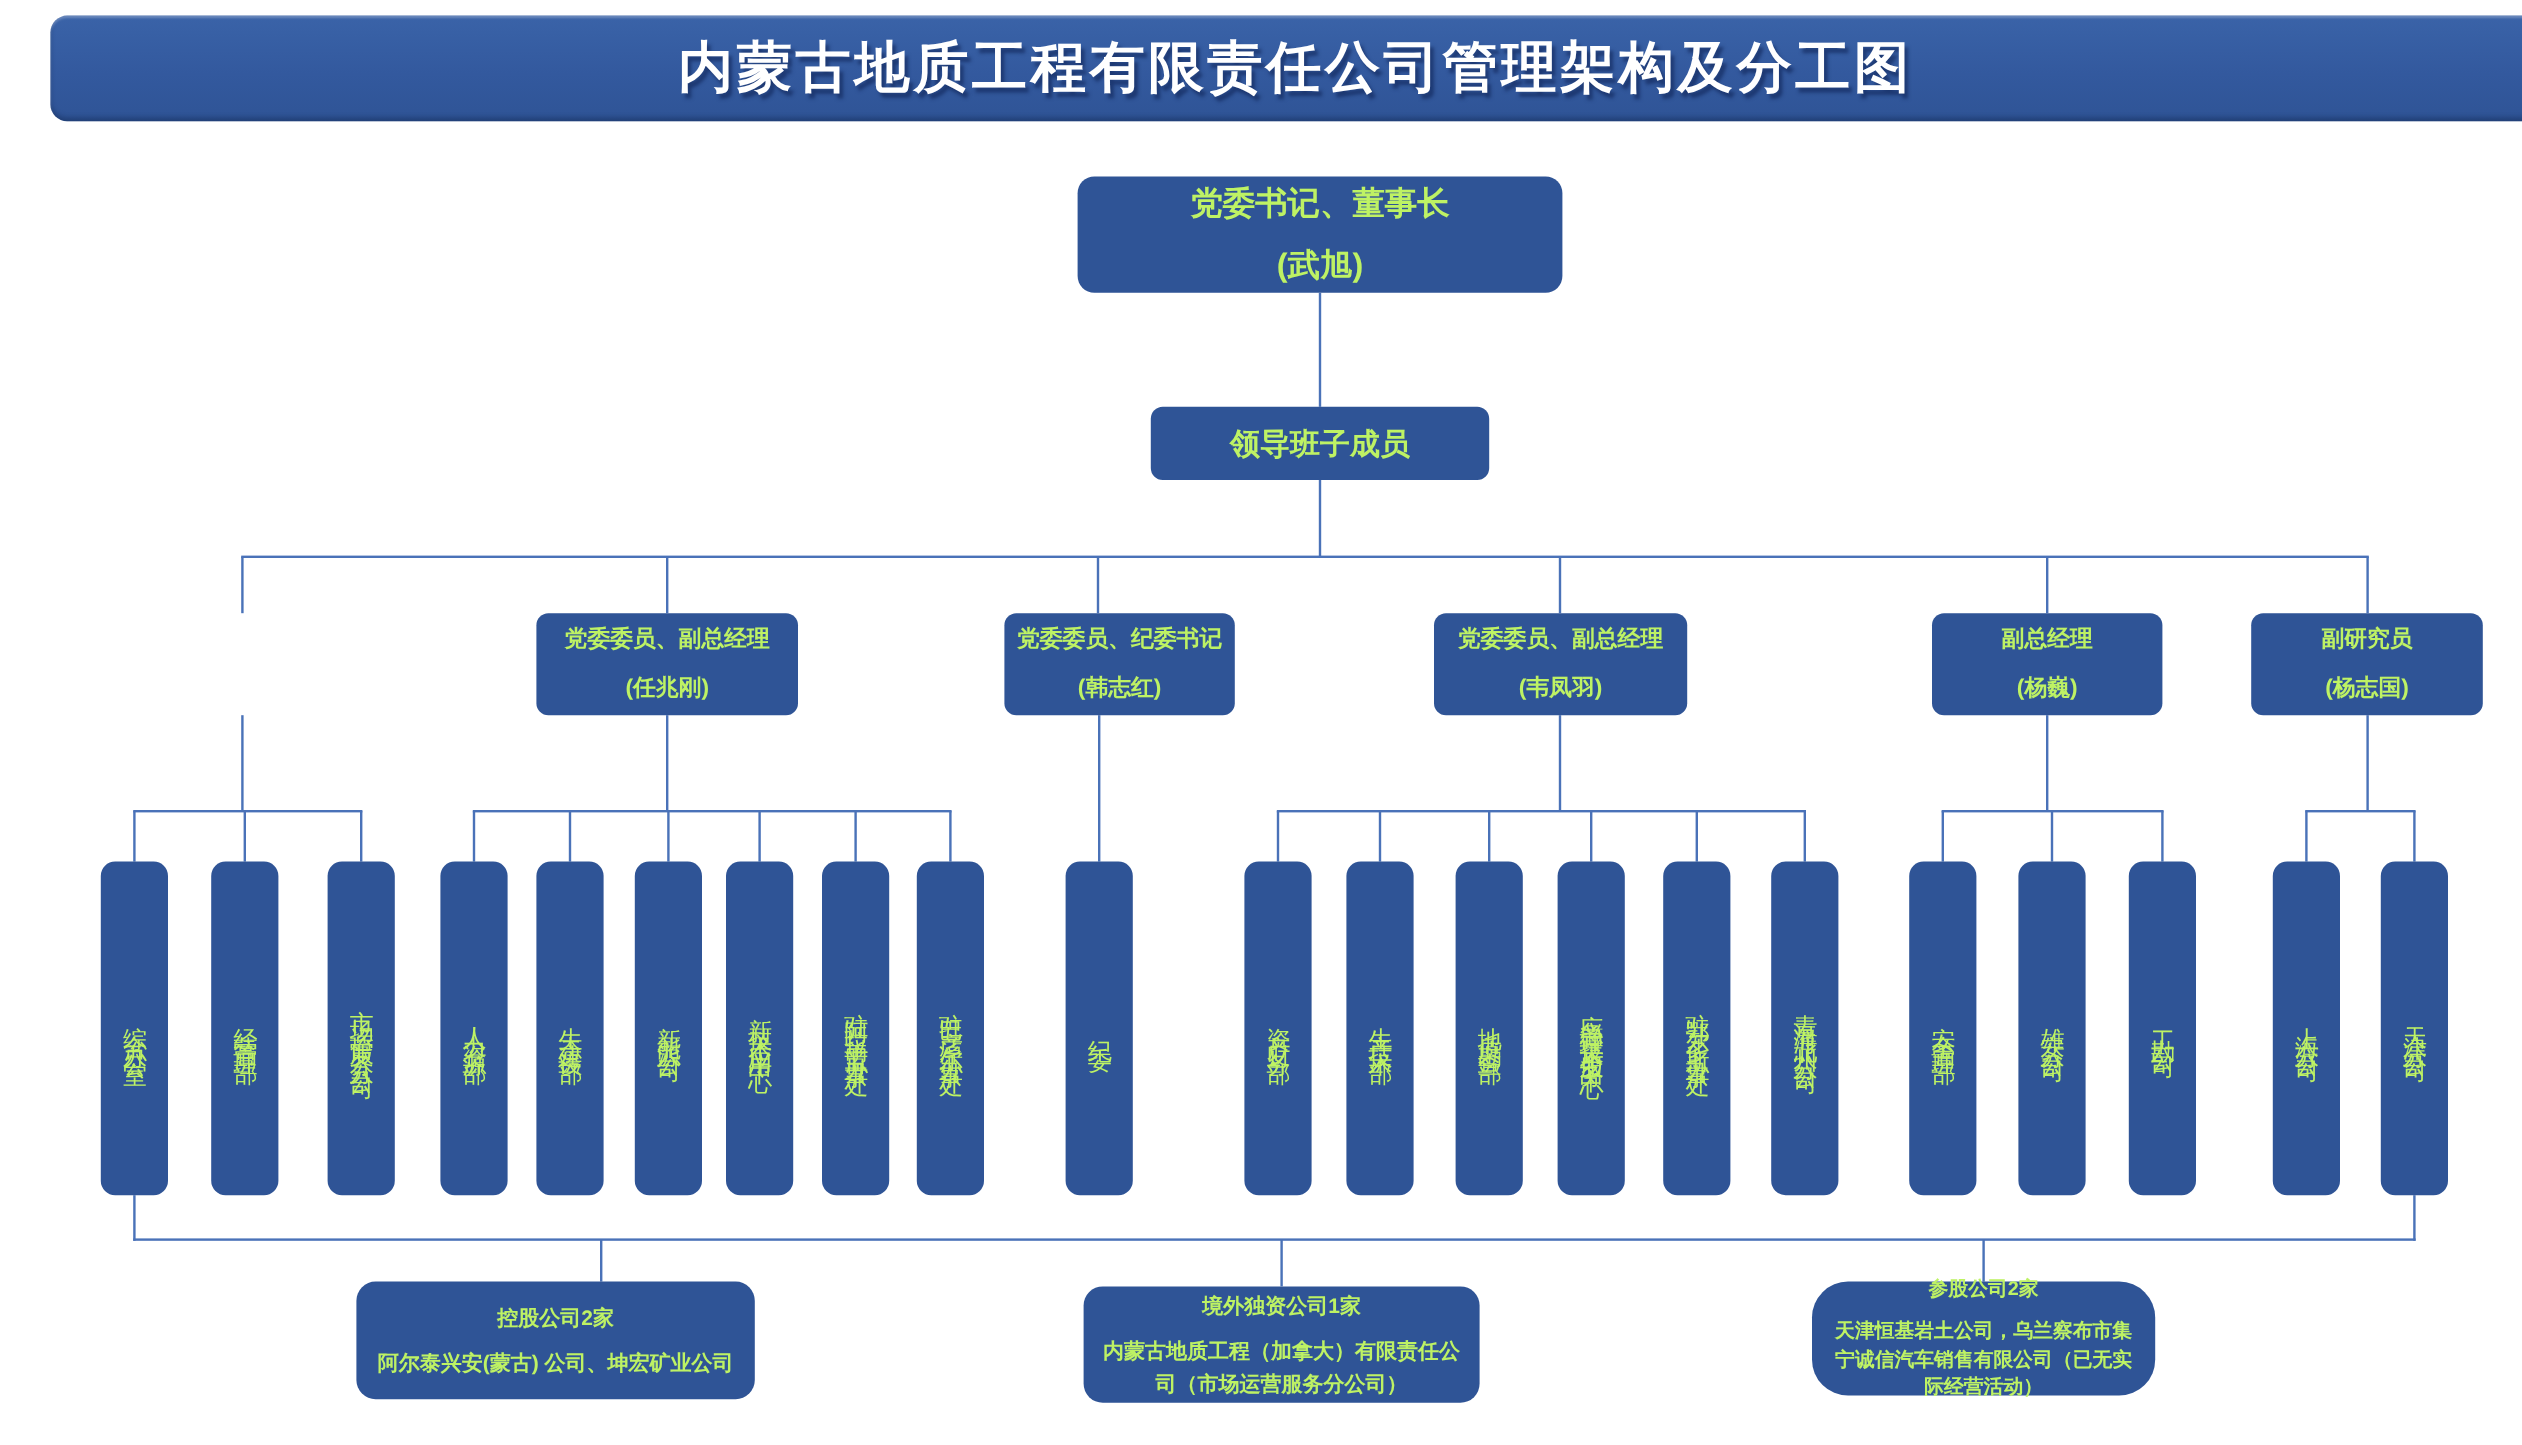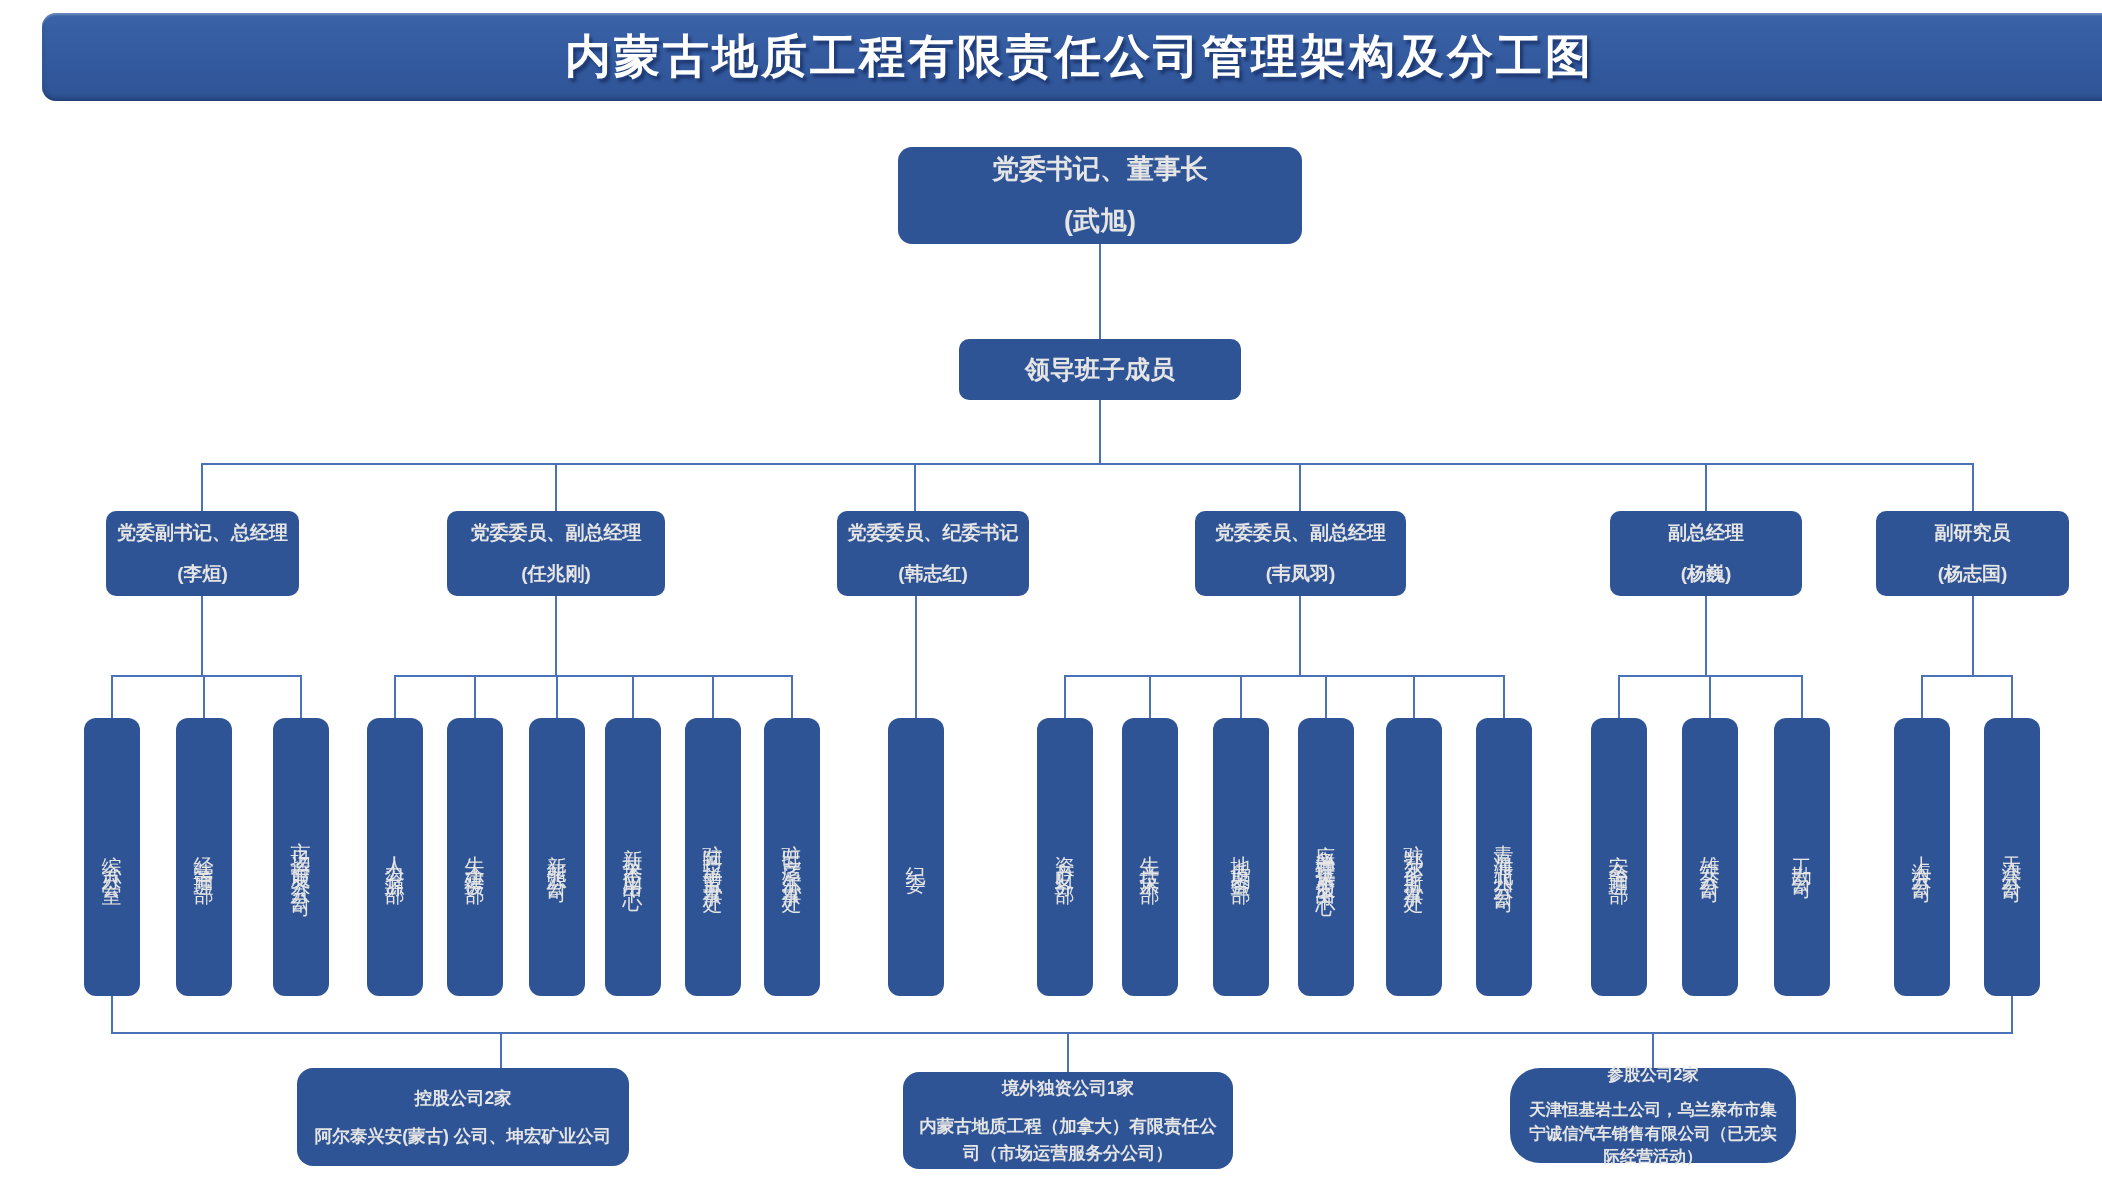--- a/index.html
+++ b/index.html
@@ -14,21 +14,21 @@
     background:linear-gradient(180deg,#3a63a8 0%,#33599e 55%,#2f5496 100%);
     border-radius:14px;display:flex;align-items:center;justify-content:center;
     box-shadow:inset 0 2px 2px rgba(255,255,255,.25), inset 0 -3px 4px rgba(10,25,60,.35);
   }
   .title-bar h1{
     margin:0;color:#ffffff;font-size:46px;font-weight:bold;letter-spacing:3px;
     text-shadow:3px 4px 3px rgba(15,35,85,.6);
   }
   
   .node{
-    position:absolute;background:#2f5496;color:#e5e5e5;text-align:center;
+    position:absolute;background:#2f5496;color:#bef264;text-align:center;
     display:flex;flex-direction:column;align-items:center;justify-content:center;
     box-sizing:border-box;
     gap:12px;
   }
   .chairman{left:869px;top:147px;width:404px;height:97px;border-radius:14px;
     font-size:27px;font-weight:bold;line-height:1.45;}
   .leadership{left:930px;top:339px;width:282px;height:61px;border-radius:10px;
     font-size:25px;font-weight:bold;}
   .exec{top:511px;height:85px;border-radius:10px;font-size:19px;font-weight:bold;line-height:1.5;}
   .dept{top:718px;width:56px;height:278px;border-radius:12px;}
@@ -100,24 +100,20 @@
 
   <div class="node chairman">
     <span>党委书记、董事长</span>
     <span>(武旭)</span>
   </div>
 
   <div class="node leadership">
     <span>领导班子成员</span>
   </div>
 
-  <div class="node exec" style="left:77px;width:193px;">
-    <span>党委副书记、总经理</span>
-    <span>(李烜)</span>
-  </div>
   <div class="node exec" style="left:418px;width:218px;">
     <span>党委委员、副总经理</span>
     <span>(任兆刚)</span>
   </div>
   <div class="node exec" style="left:808px;width:192px;">
     <span>党委委员、纪委书记</span>
     <span>(韩志红)</span>
   </div>
   <div class="node exec" style="left:1166px;width:211px;">
     <span>党委委员、副总经理</span>

